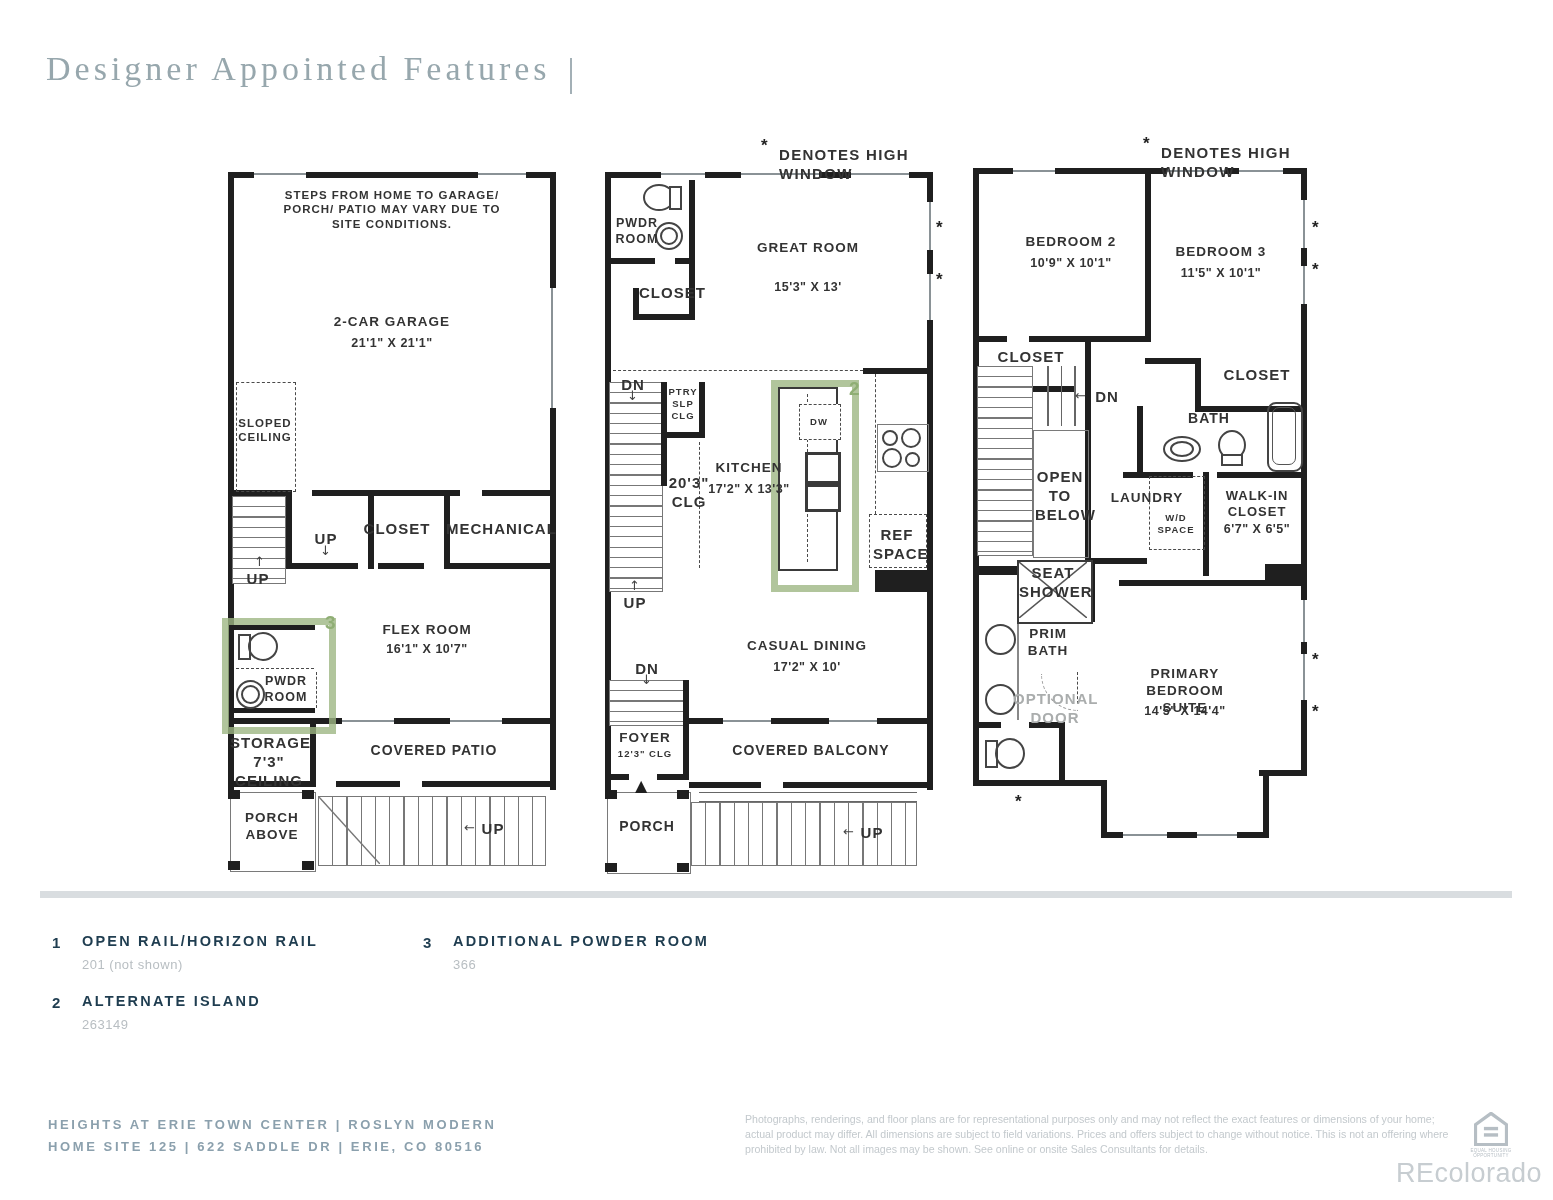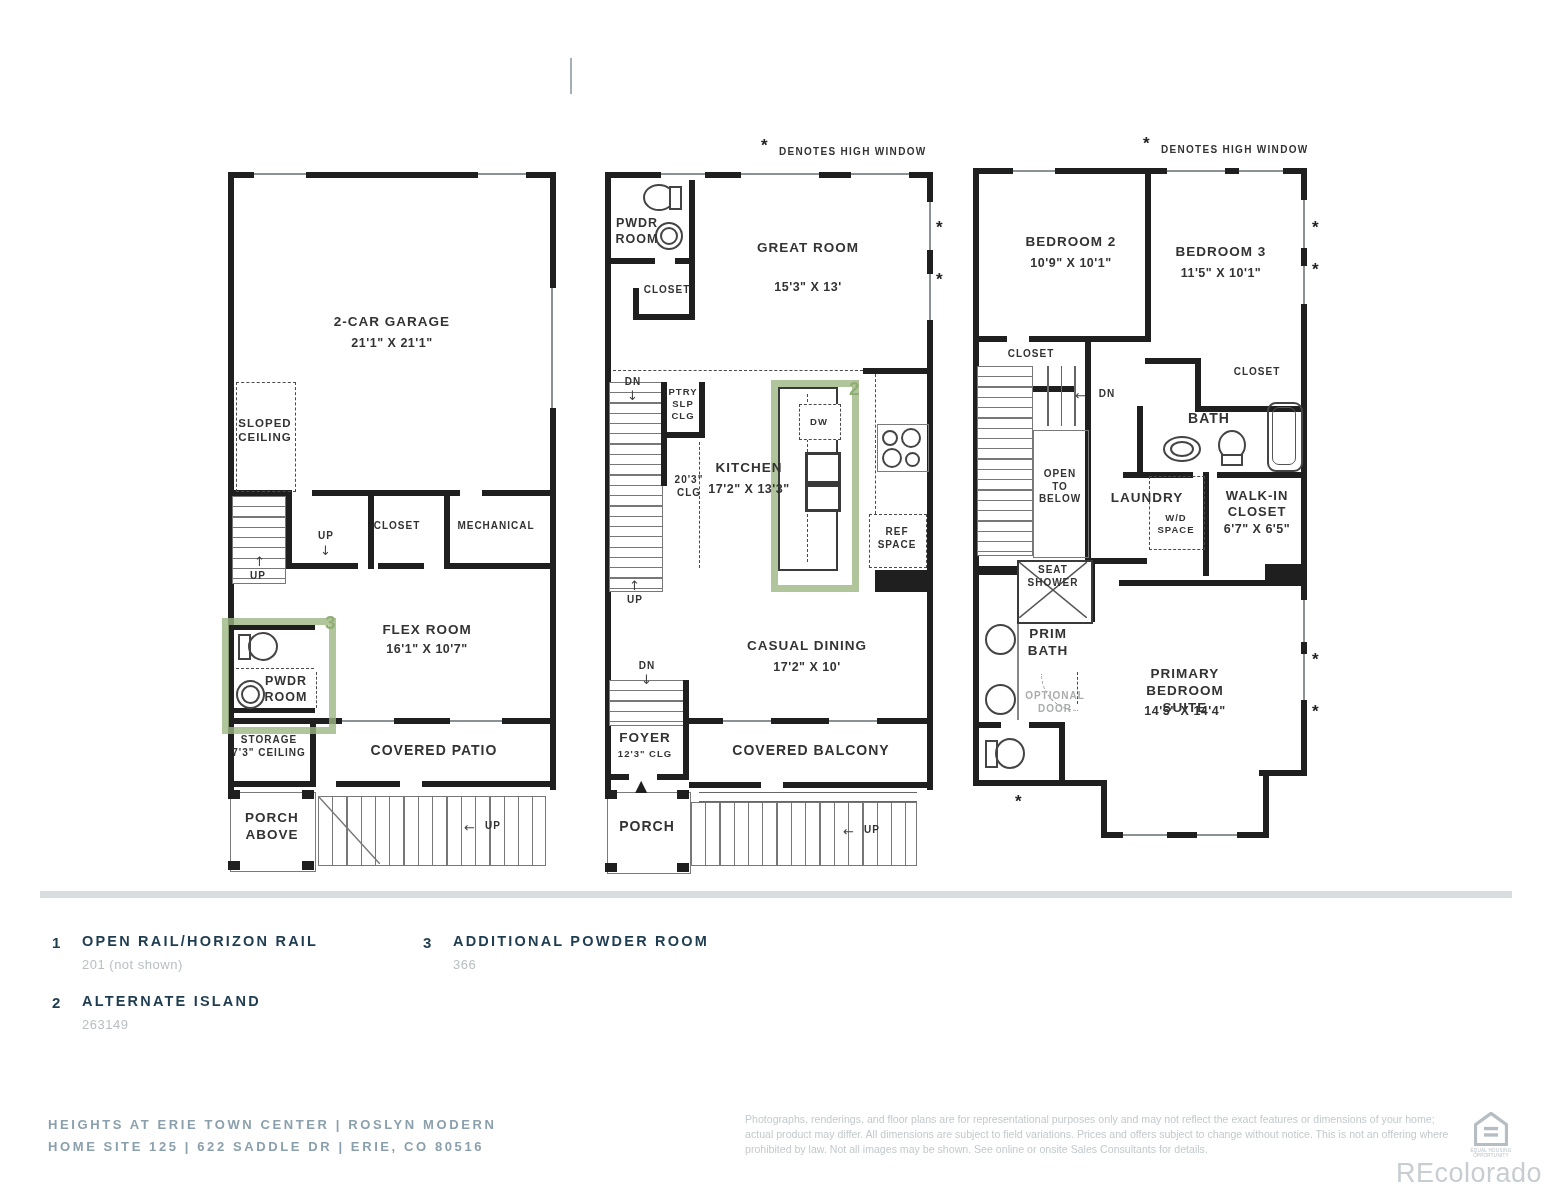--- a/index.html
+++ b/index.html
@@ -28,21 +28,21 @@
   .ell{position:absolute;border:2px solid #444;border-radius:50%;z-index:3}
   .tub{position:absolute;border:2px solid #444;border-radius:9px;z-index:3}
   .tub-in{position:absolute;border:1.5px solid #555;border-radius:7px;z-index:3}
   .tank{position:absolute;border:2px solid #444;z-index:3;background:#fff}
   
   .lbl{position:absolute;font-weight:700;color:#333;letter-spacing:1px;text-align:center;
        text-transform:uppercase;z-index:5;line-height:1.25;font-size:13px}
   .name{font-size:13.5px}
   .dims{font-size:12.5px;letter-spacing:.5px}
   .md{font-size:11.5px}
-  .sm{font-size:10px}
+  .sm{font-size:15px}
   .xs{font-size:9.5px}
   .gray{color:#aaadad}
   .arrow{position:absolute;font-family:"DejaVu Sans",sans-serif;font-size:13px;color:#444;z-index:5;font-weight:400}
   .marker{position:absolute;font-weight:700;font-size:19px;color:#8fae74;z-index:6}
   .ast{position:absolute;font-weight:700;font-size:17px;color:#222;z-index:6}
   .plan{position:absolute;top:140px;height:740px}
   
   .h-title{position:absolute;font-family:"Liberation Serif",serif;font-size:34px;color:#97a7ad;letter-spacing:4px;z-index:5}
   .h-div{position:absolute;background:#a3b0b6;z-index:5}
   .h-sec{position:absolute;font-size:22px;color:#2c4454;letter-spacing:7px;font-weight:400;z-index:5}
@@ -54,29 +54,31 @@
   .f-left{position:absolute;font-size:13px;font-weight:700;color:#8ba0ad;letter-spacing:2.6px;z-index:5}
   .f-disc{position:absolute;font-size:10.6px;color:#c3c9cd;text-align:left;line-height:15px;z-index:5}
   .f-mark{position:absolute;font-size:27px;color:#c7cdd1;letter-spacing:.5px;z-index:5}
   .eh-txt{position:absolute;font-size:4.5px;color:#b6bec4;text-align:center;z-index:5;letter-spacing:.3px}
 </style>
 </head>
 <body>
 
 <div id="page">
 
+  <div class="h-title" style="left:46px;top:50px">Designer Appointed Features</div>
   <i class="h-div" style="left:570px;top:58px;width:2px;height:36px"></i>
 
   <div class="plan" style="left:228px;width:328px">
     <i class="w" style="left:0;top:32px;width:328px;height:6px"></i>
     <i class="w" style="left:0;top:32px;width:6px;height:618px"></i>
     <i class="w" style="left:322px;top:32px;width:6px;height:618px"></i>
     <i class="winh" style="left:26px;top:30px;width:52px"></i>
     <i class="winh" style="left:250px;top:30px;width:48px"></i>
     <i class="winv" style="left:320px;top:148px;height:120px"></i>
+    <div class="lbl md" style="left:54px;top:48px;width:220px">STEPS FROM HOME TO GARAGE/ PORCH/ PATIO MAY VARY DUE TO SITE CONDITIONS.</div>
     <div class="lbl name" style="left:68px;top:174px;width:192px">2-CAR GARAGE</div>
     <div class="lbl dims" style="left:78px;top:196px;width:172px">21'1" X 21'1"</div>
     <i class="dash" style="left:8px;top:242px;width:58px;height:108px"></i>
     <div class="lbl md" style="left:4px;top:276px;width:66px">SLOPED CEILING</div>
     <i class="w" style="left:0;top:350px;width:62px;height:6px"></i>
     <i class="w" style="left:84px;top:350px;width:148px;height:6px"></i>
     <i class="w" style="left:254px;top:350px;width:74px;height:6px"></i>
     <i class="w" style="left:58px;top:350px;width:6px;height:79px"></i>
     <i class="w" style="left:140px;top:350px;width:6px;height:79px"></i>
     <i class="w" style="left:216px;top:350px;width:6px;height:79px"></i>

